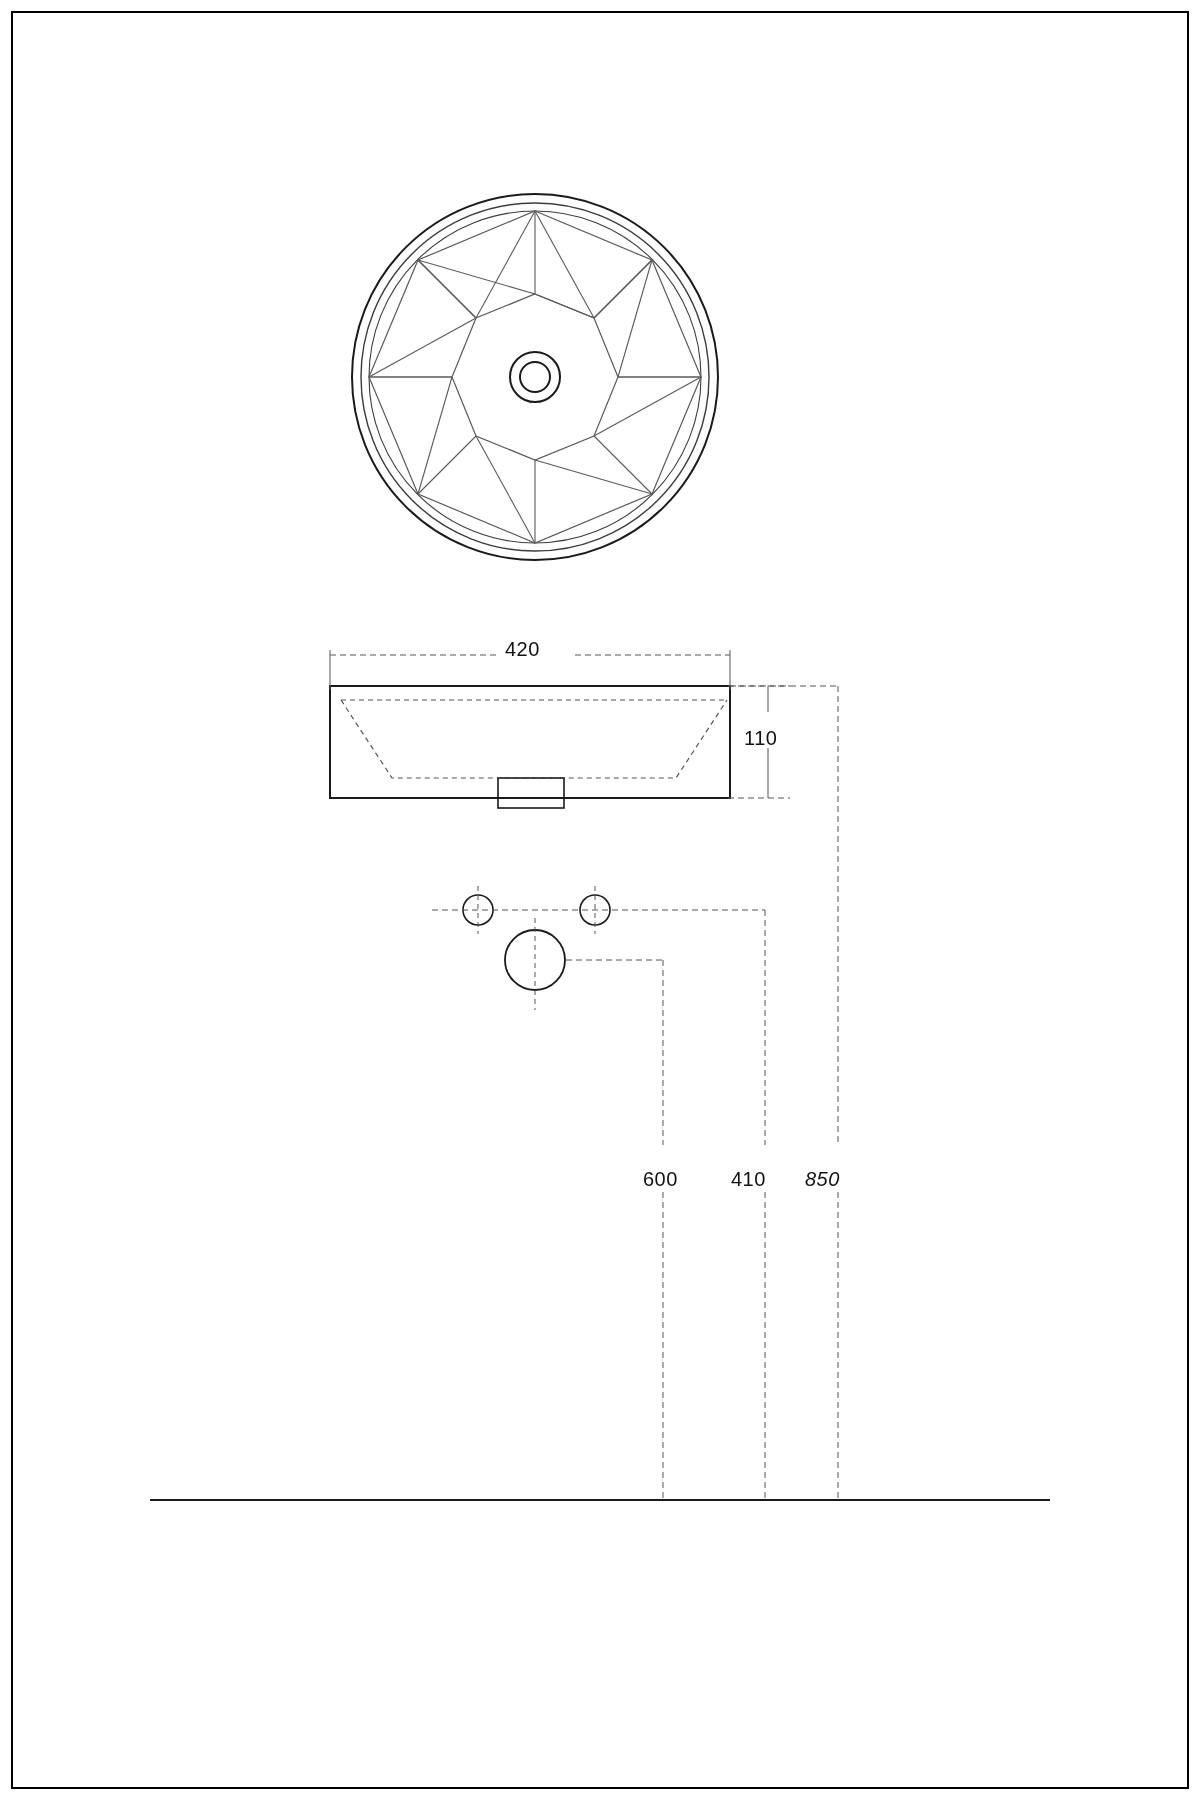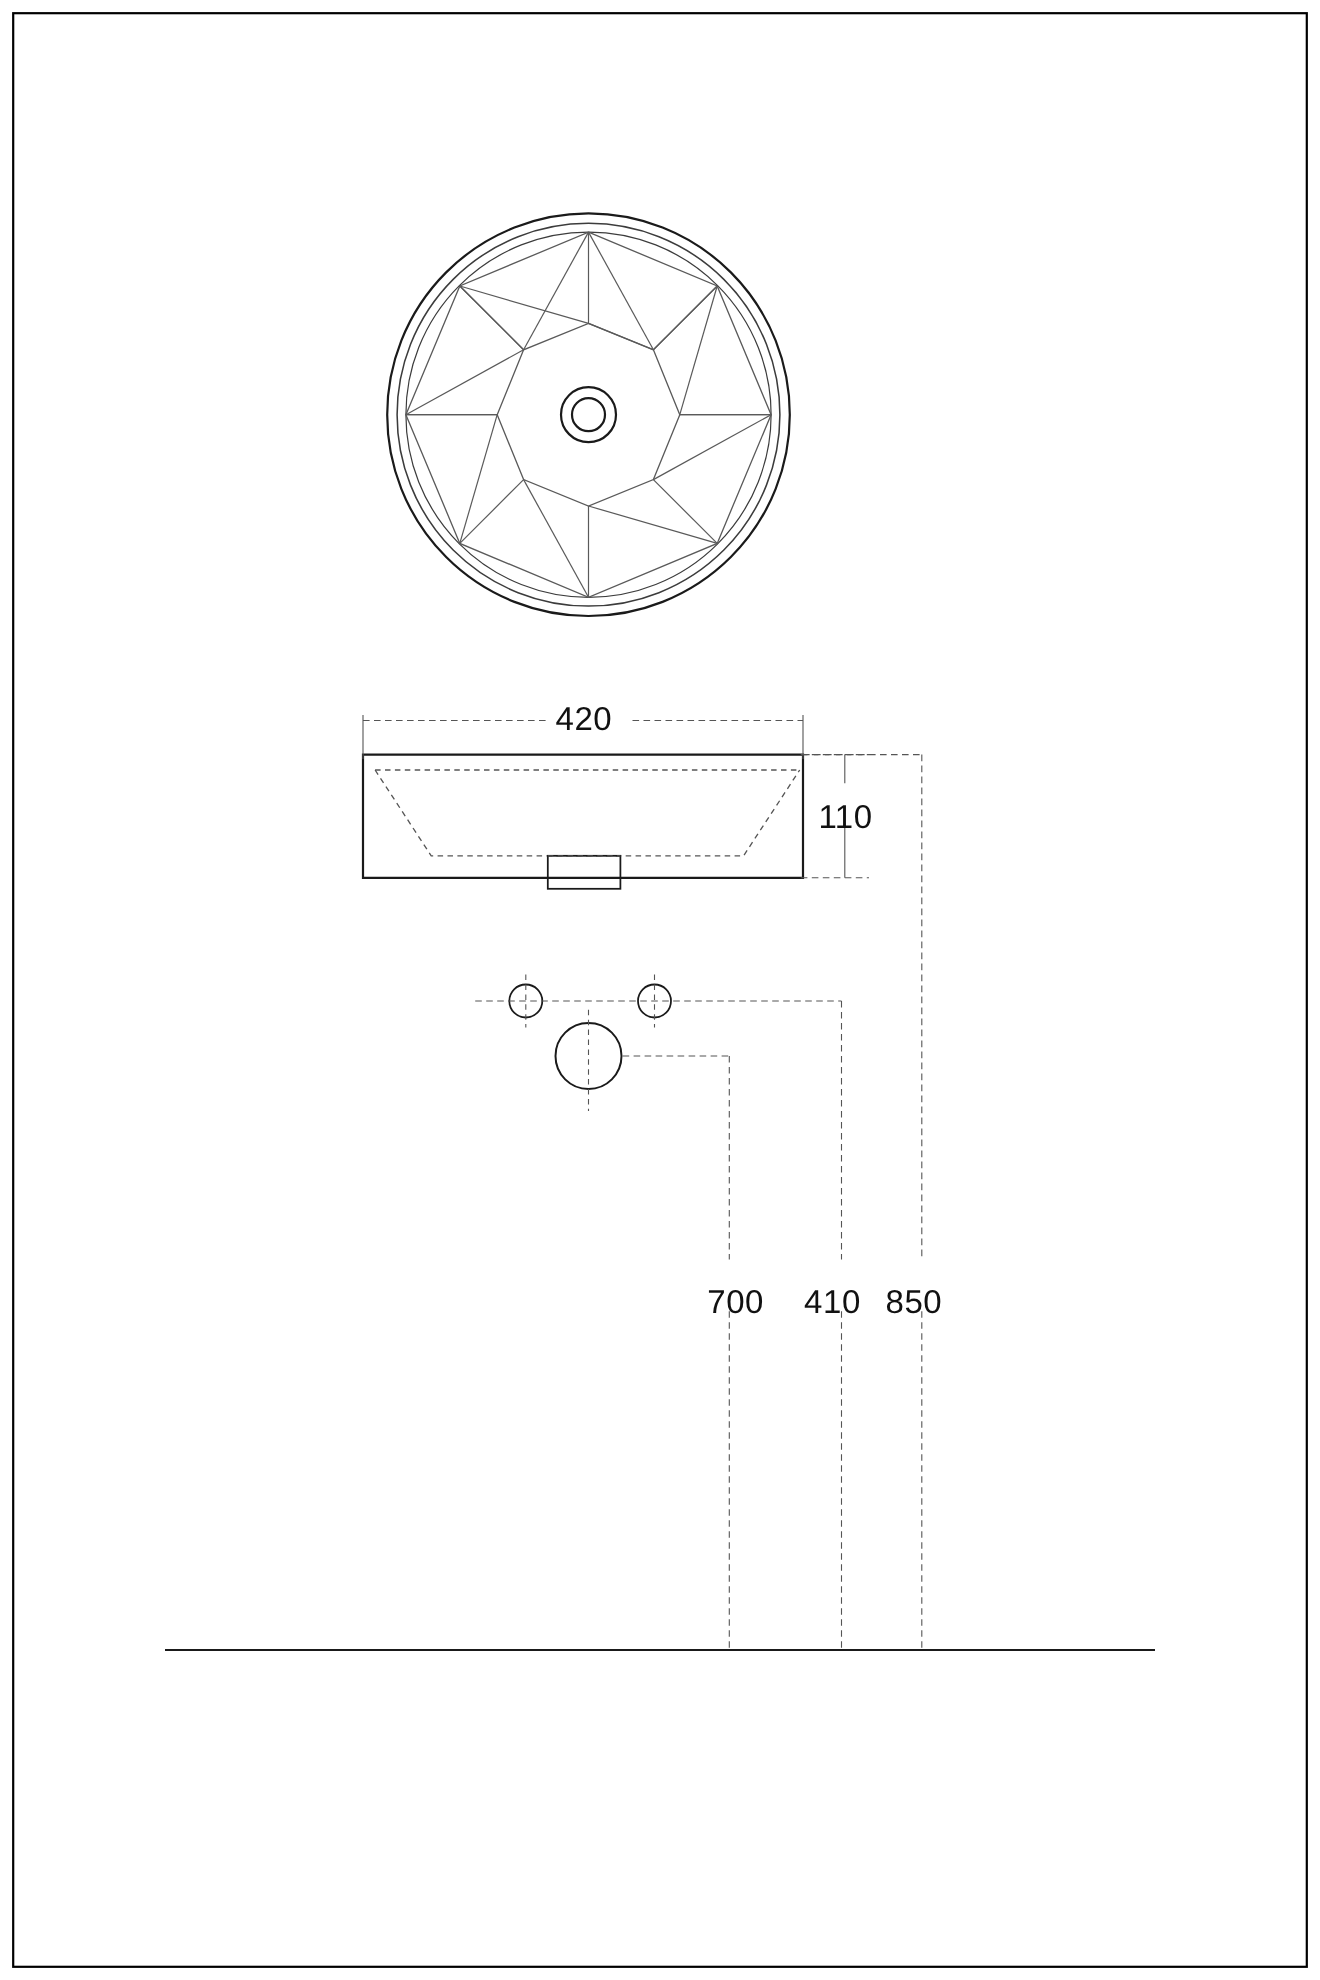--- a/index.html
+++ b/index.html
@@ -17,21 +17,21 @@
   #sheet {
     position: absolute;
     left: 0;
     top: 0;
     width: 1200px;
     height: 1800px;
   }
   .dim-label {
     position: absolute;
     font-family: "Liberation Sans", sans-serif;
-    font-size: 30px;
+    font-size: 20px;
     color: #111111;
     letter-spacing: 0.5px;
     white-space: nowrap;
     user-select: none;
   }
   svg {
     display: block;
   }
 </style>
 </head>
@@ -137,19 +137,19 @@
       <line x1="730" y1="686" x2="838" y2="686"></line>
     </g>
 
     <line x1="150" y1="1500" x2="1050" y2="1500" stroke="#1a1a1a" stroke-width="2"></line>
   </svg>
 
   <div class="dim-label" style="left:505px; top:638px;">420</div>
 
   <div class="dim-label" style="left:744px; top:727px;">110</div>
 
-  <div class="dim-label" style="left:643px; top:1168px;">700</div>
+  <div class="dim-label" style="left:643px; top:1168px;">600</div>
 
   <div class="dim-label" style="left:731px; top:1168px;">410</div>
 
-  <div class="dim-label" style="left:805px; top:1168px;">850</div>
+  <div class="dim-label" style="left:805px; top:1168px;font-style:italic;">850</div>
 
 </div>
 
 </body></html>

